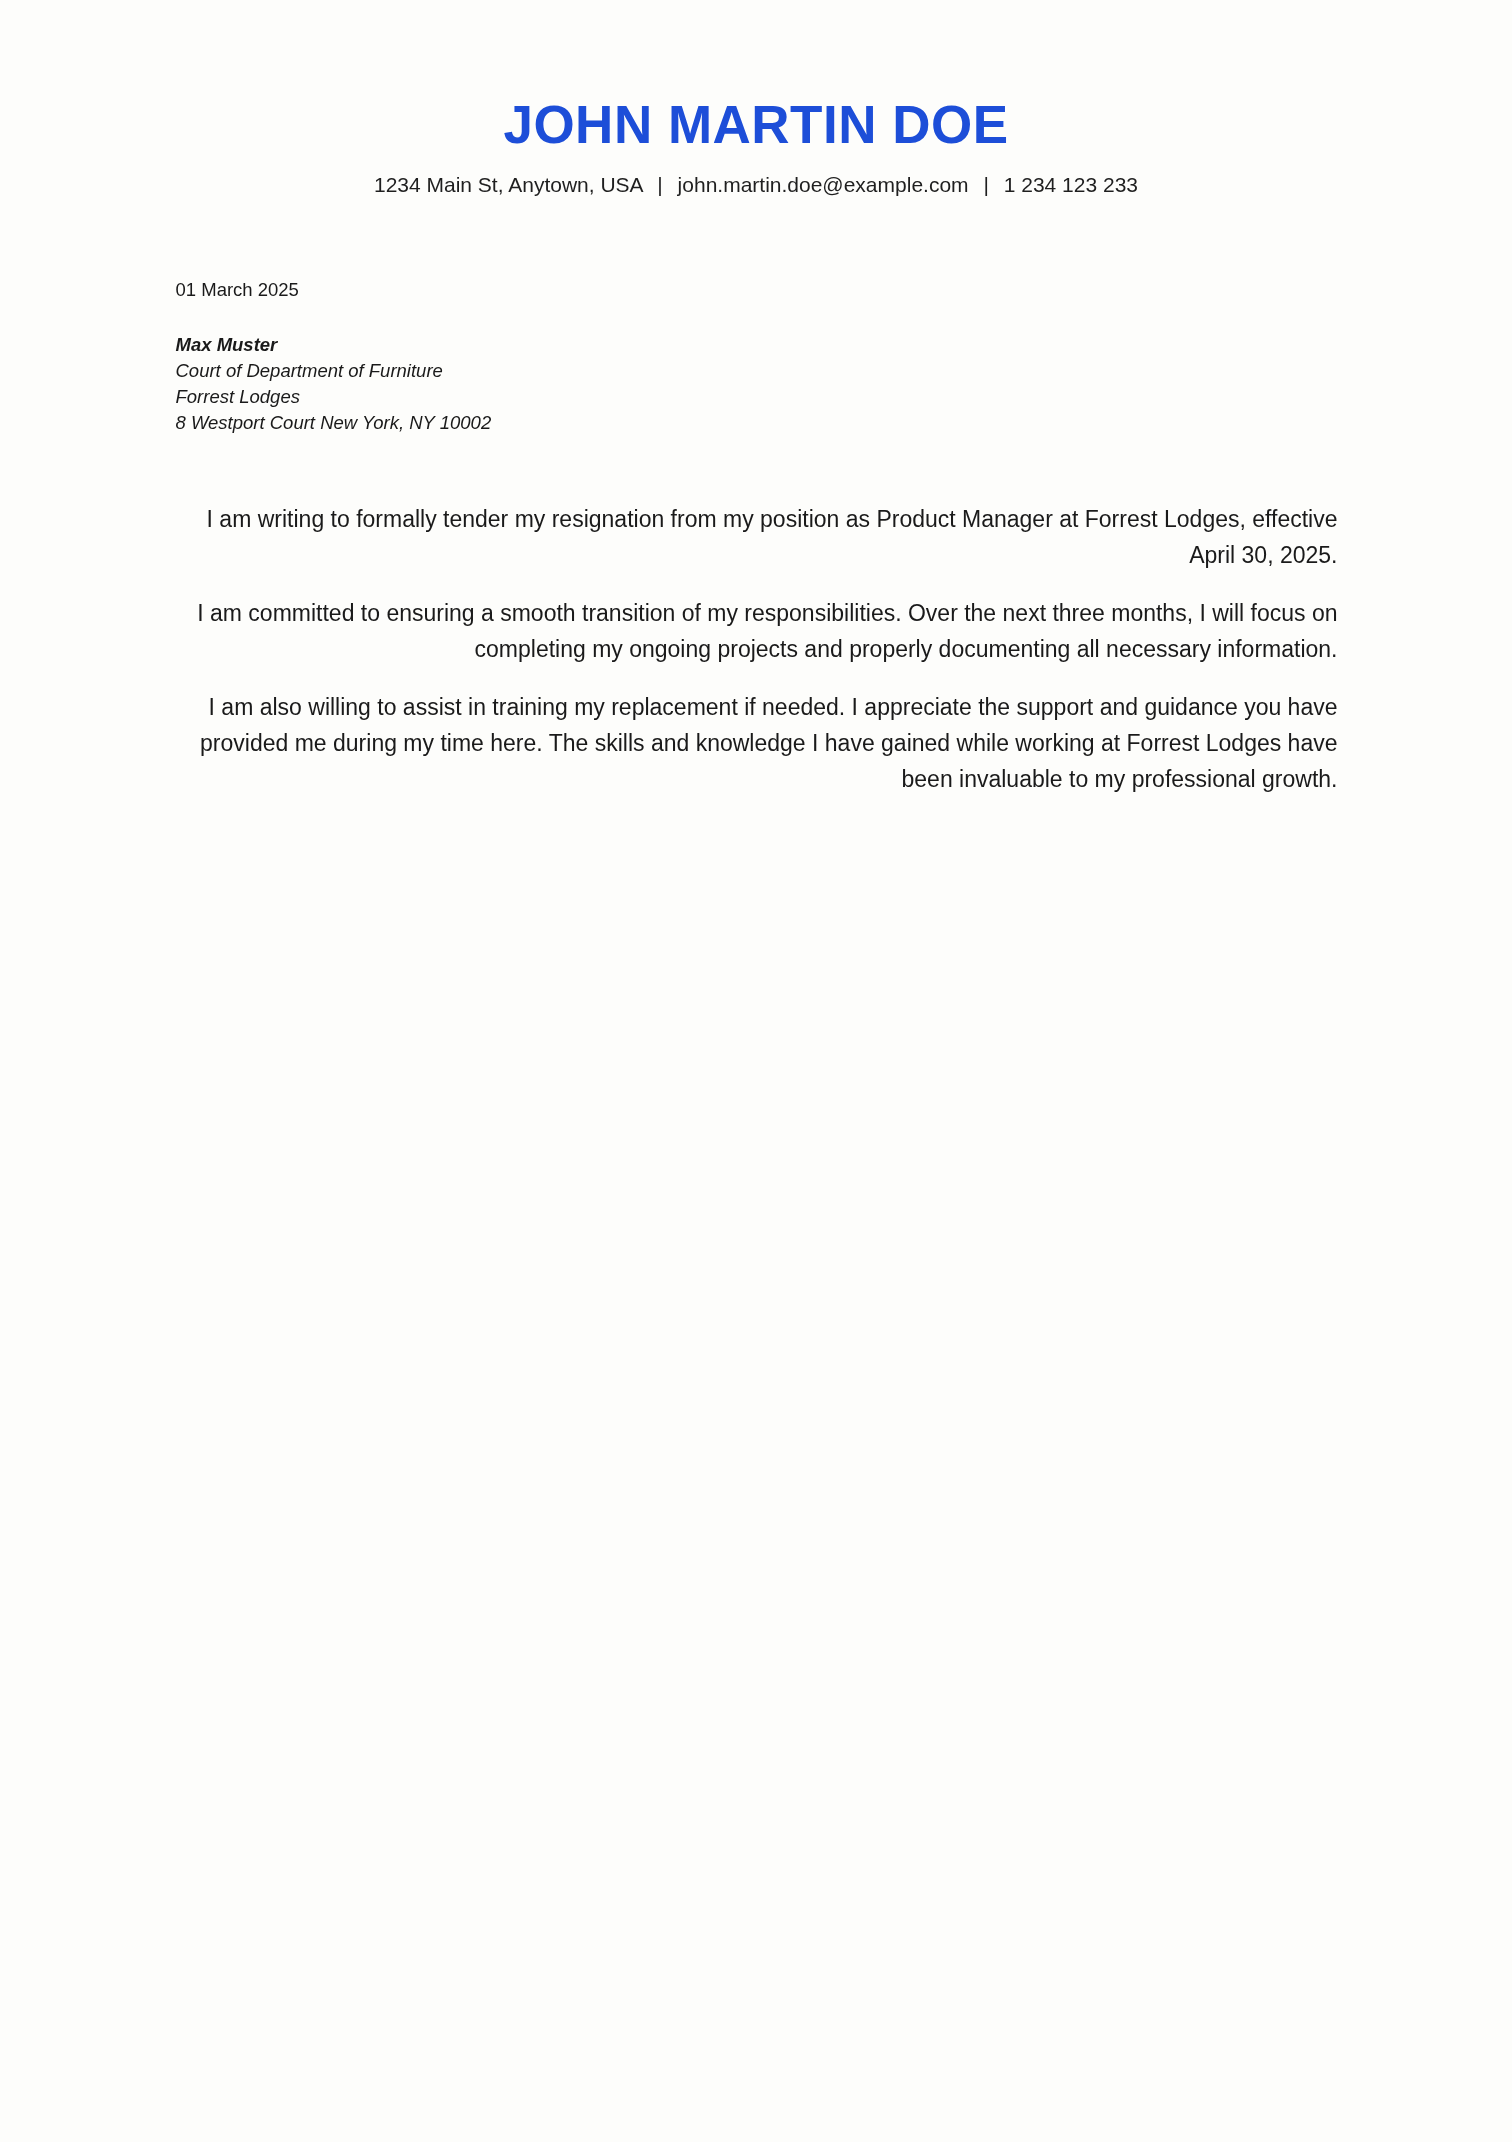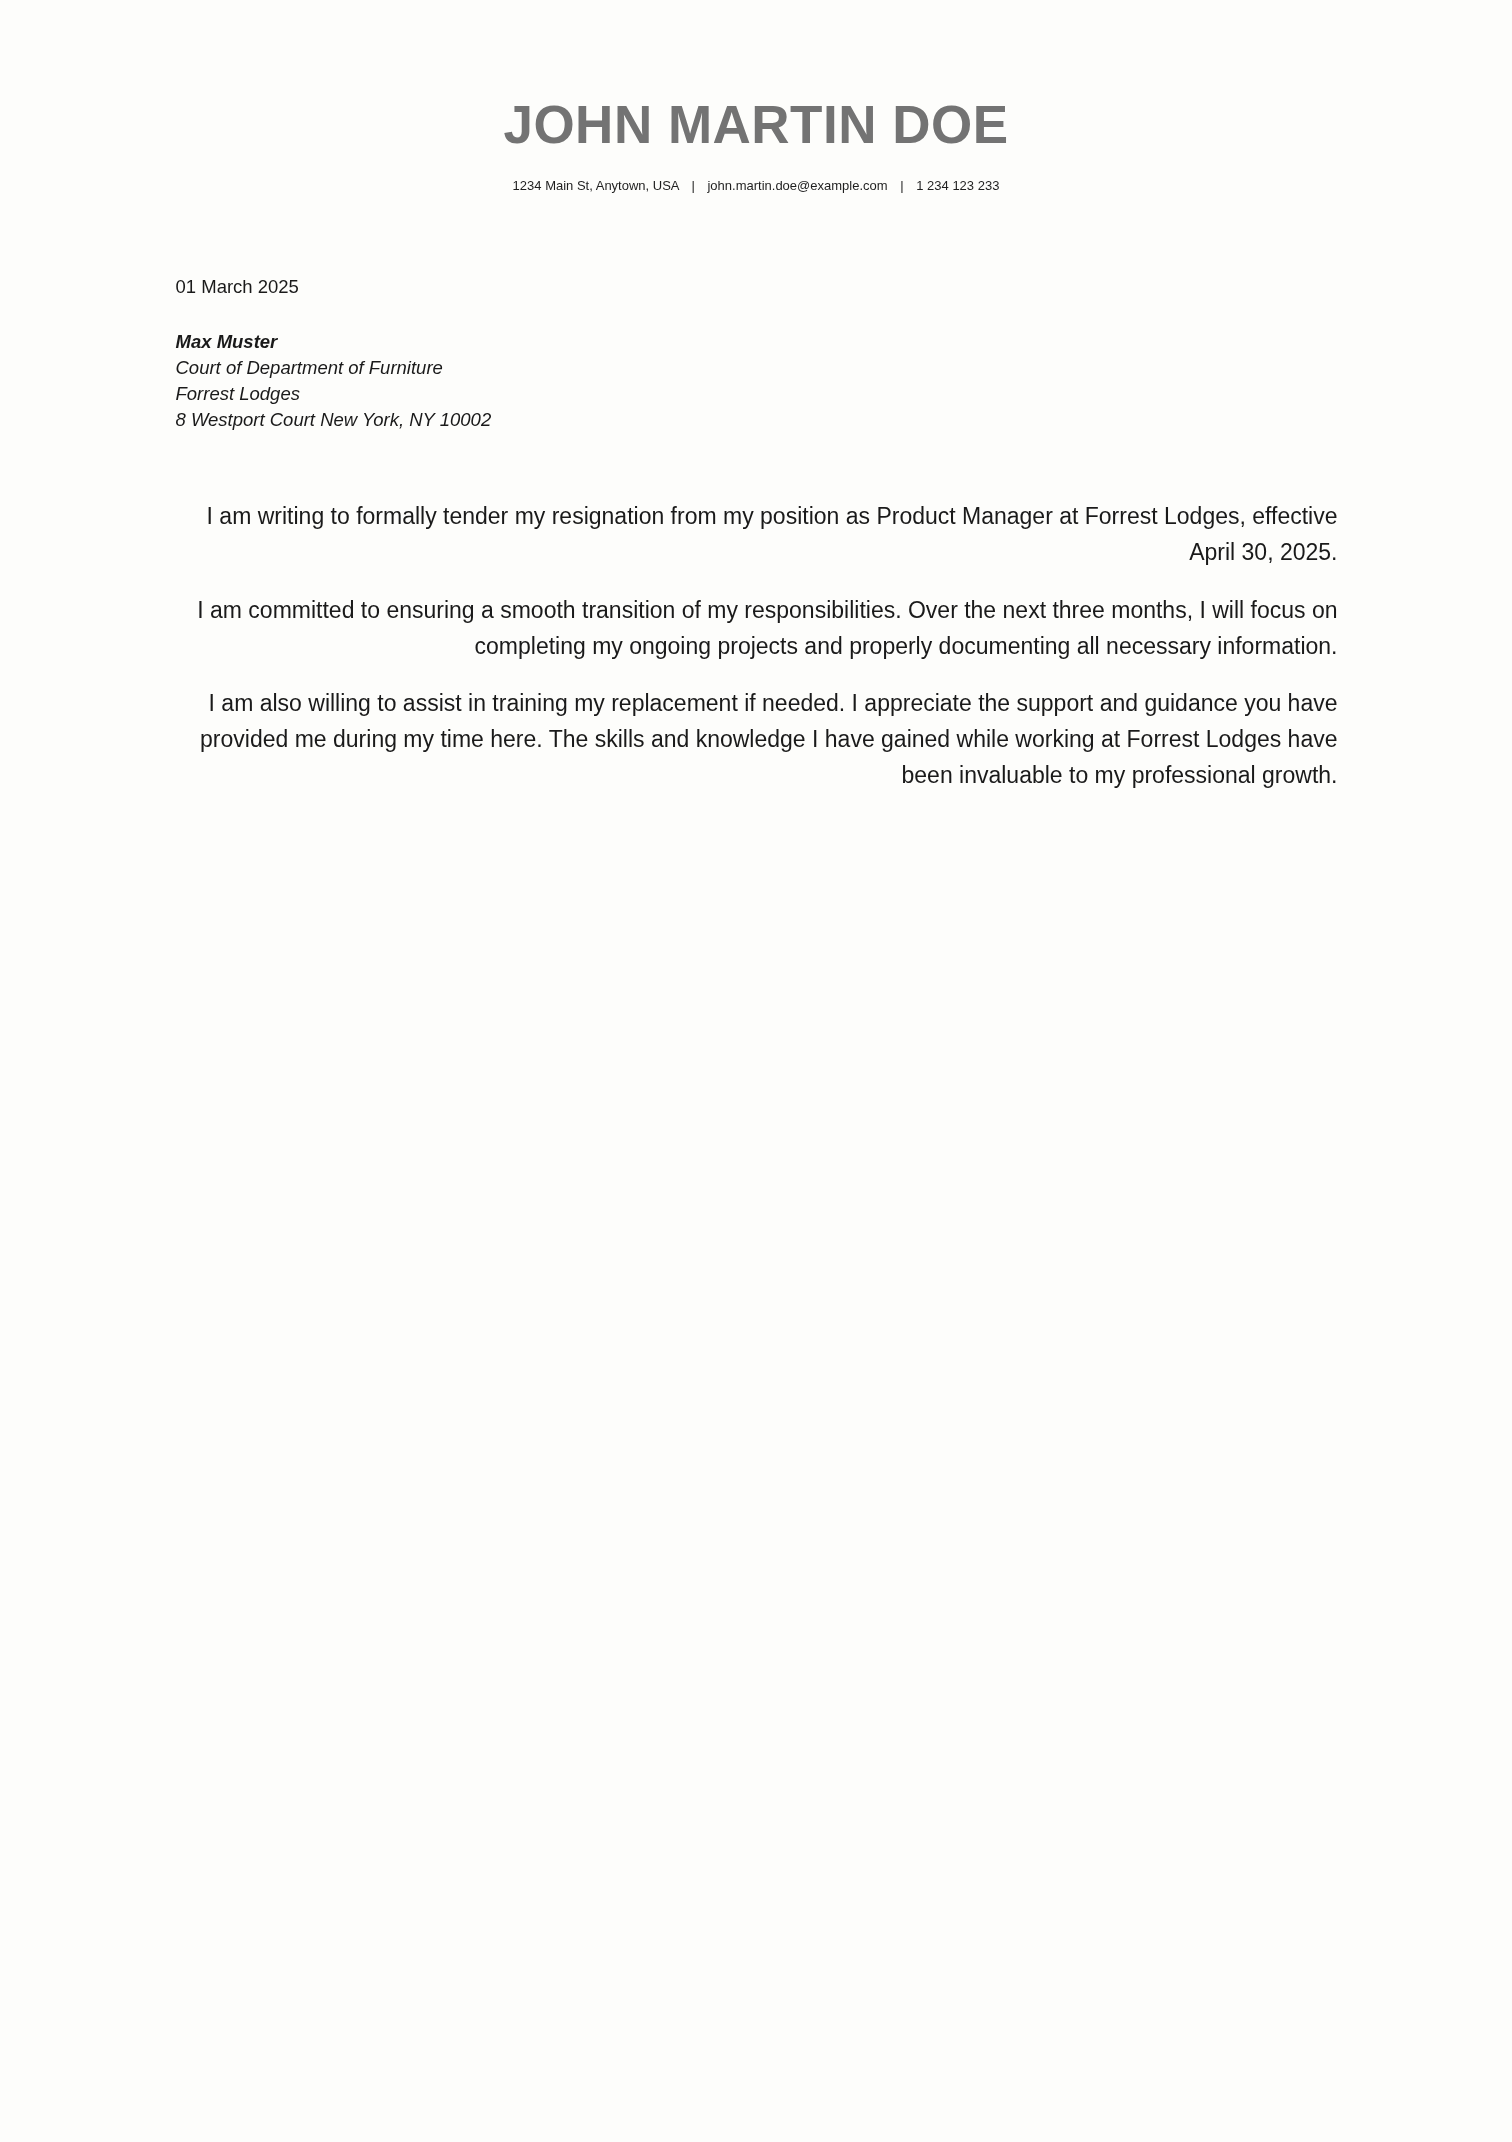--- a/index.html
+++ b/index.html
@@ -31,25 +31,25 @@
   .header {
     text-align: center;
     padding-top: 98px;
   }
   .name {
     font-size: 53px;
     font-weight: 700;
     letter-spacing: 0.5px;
     line-height: 1.0;
     margin: 0;
-    color: #737373;
+    color: #1d4ed8;
   }
   .contact {
-    margin-top: 27px;
-    font-size: 13px;
+    margin-top: 21px;
+    font-size: 21px;
     font-weight: 400;
     line-height: 1.2;
     color: #1f1f1f;
   }
   .contact .sep {
     display: inline-block;
     padding: 0 9px;
     color: #1f1f1f;
   }
   

